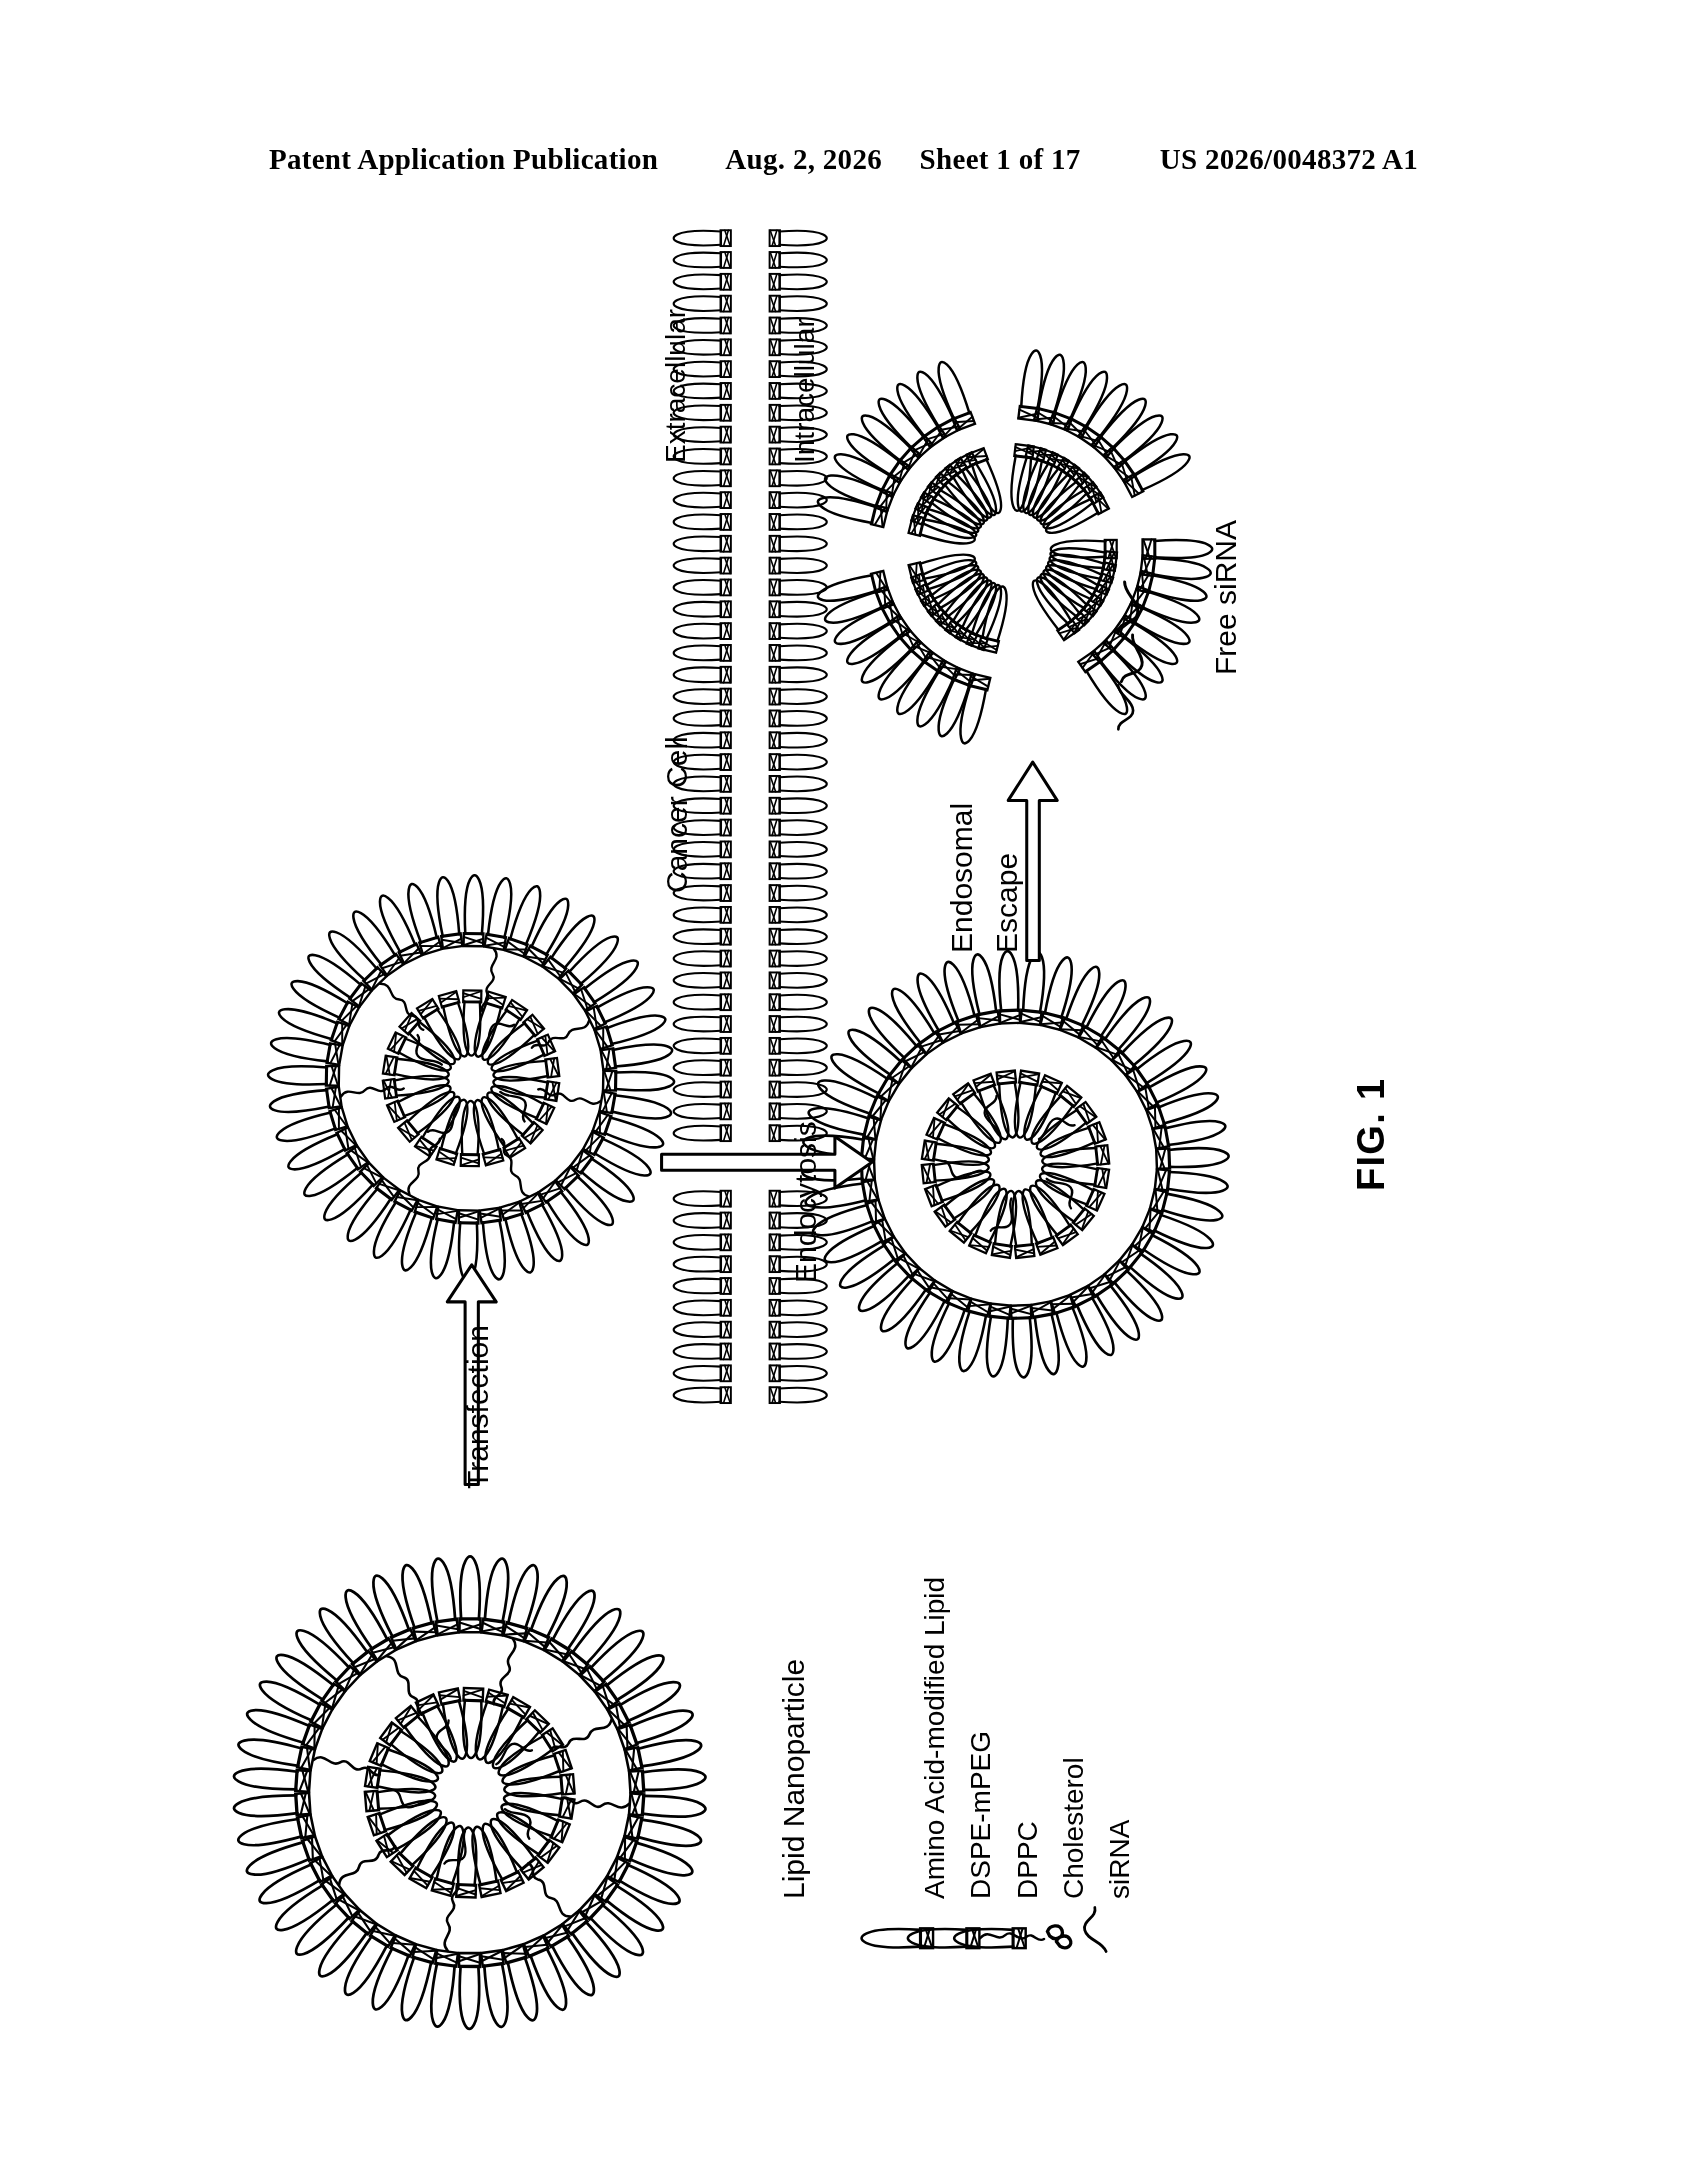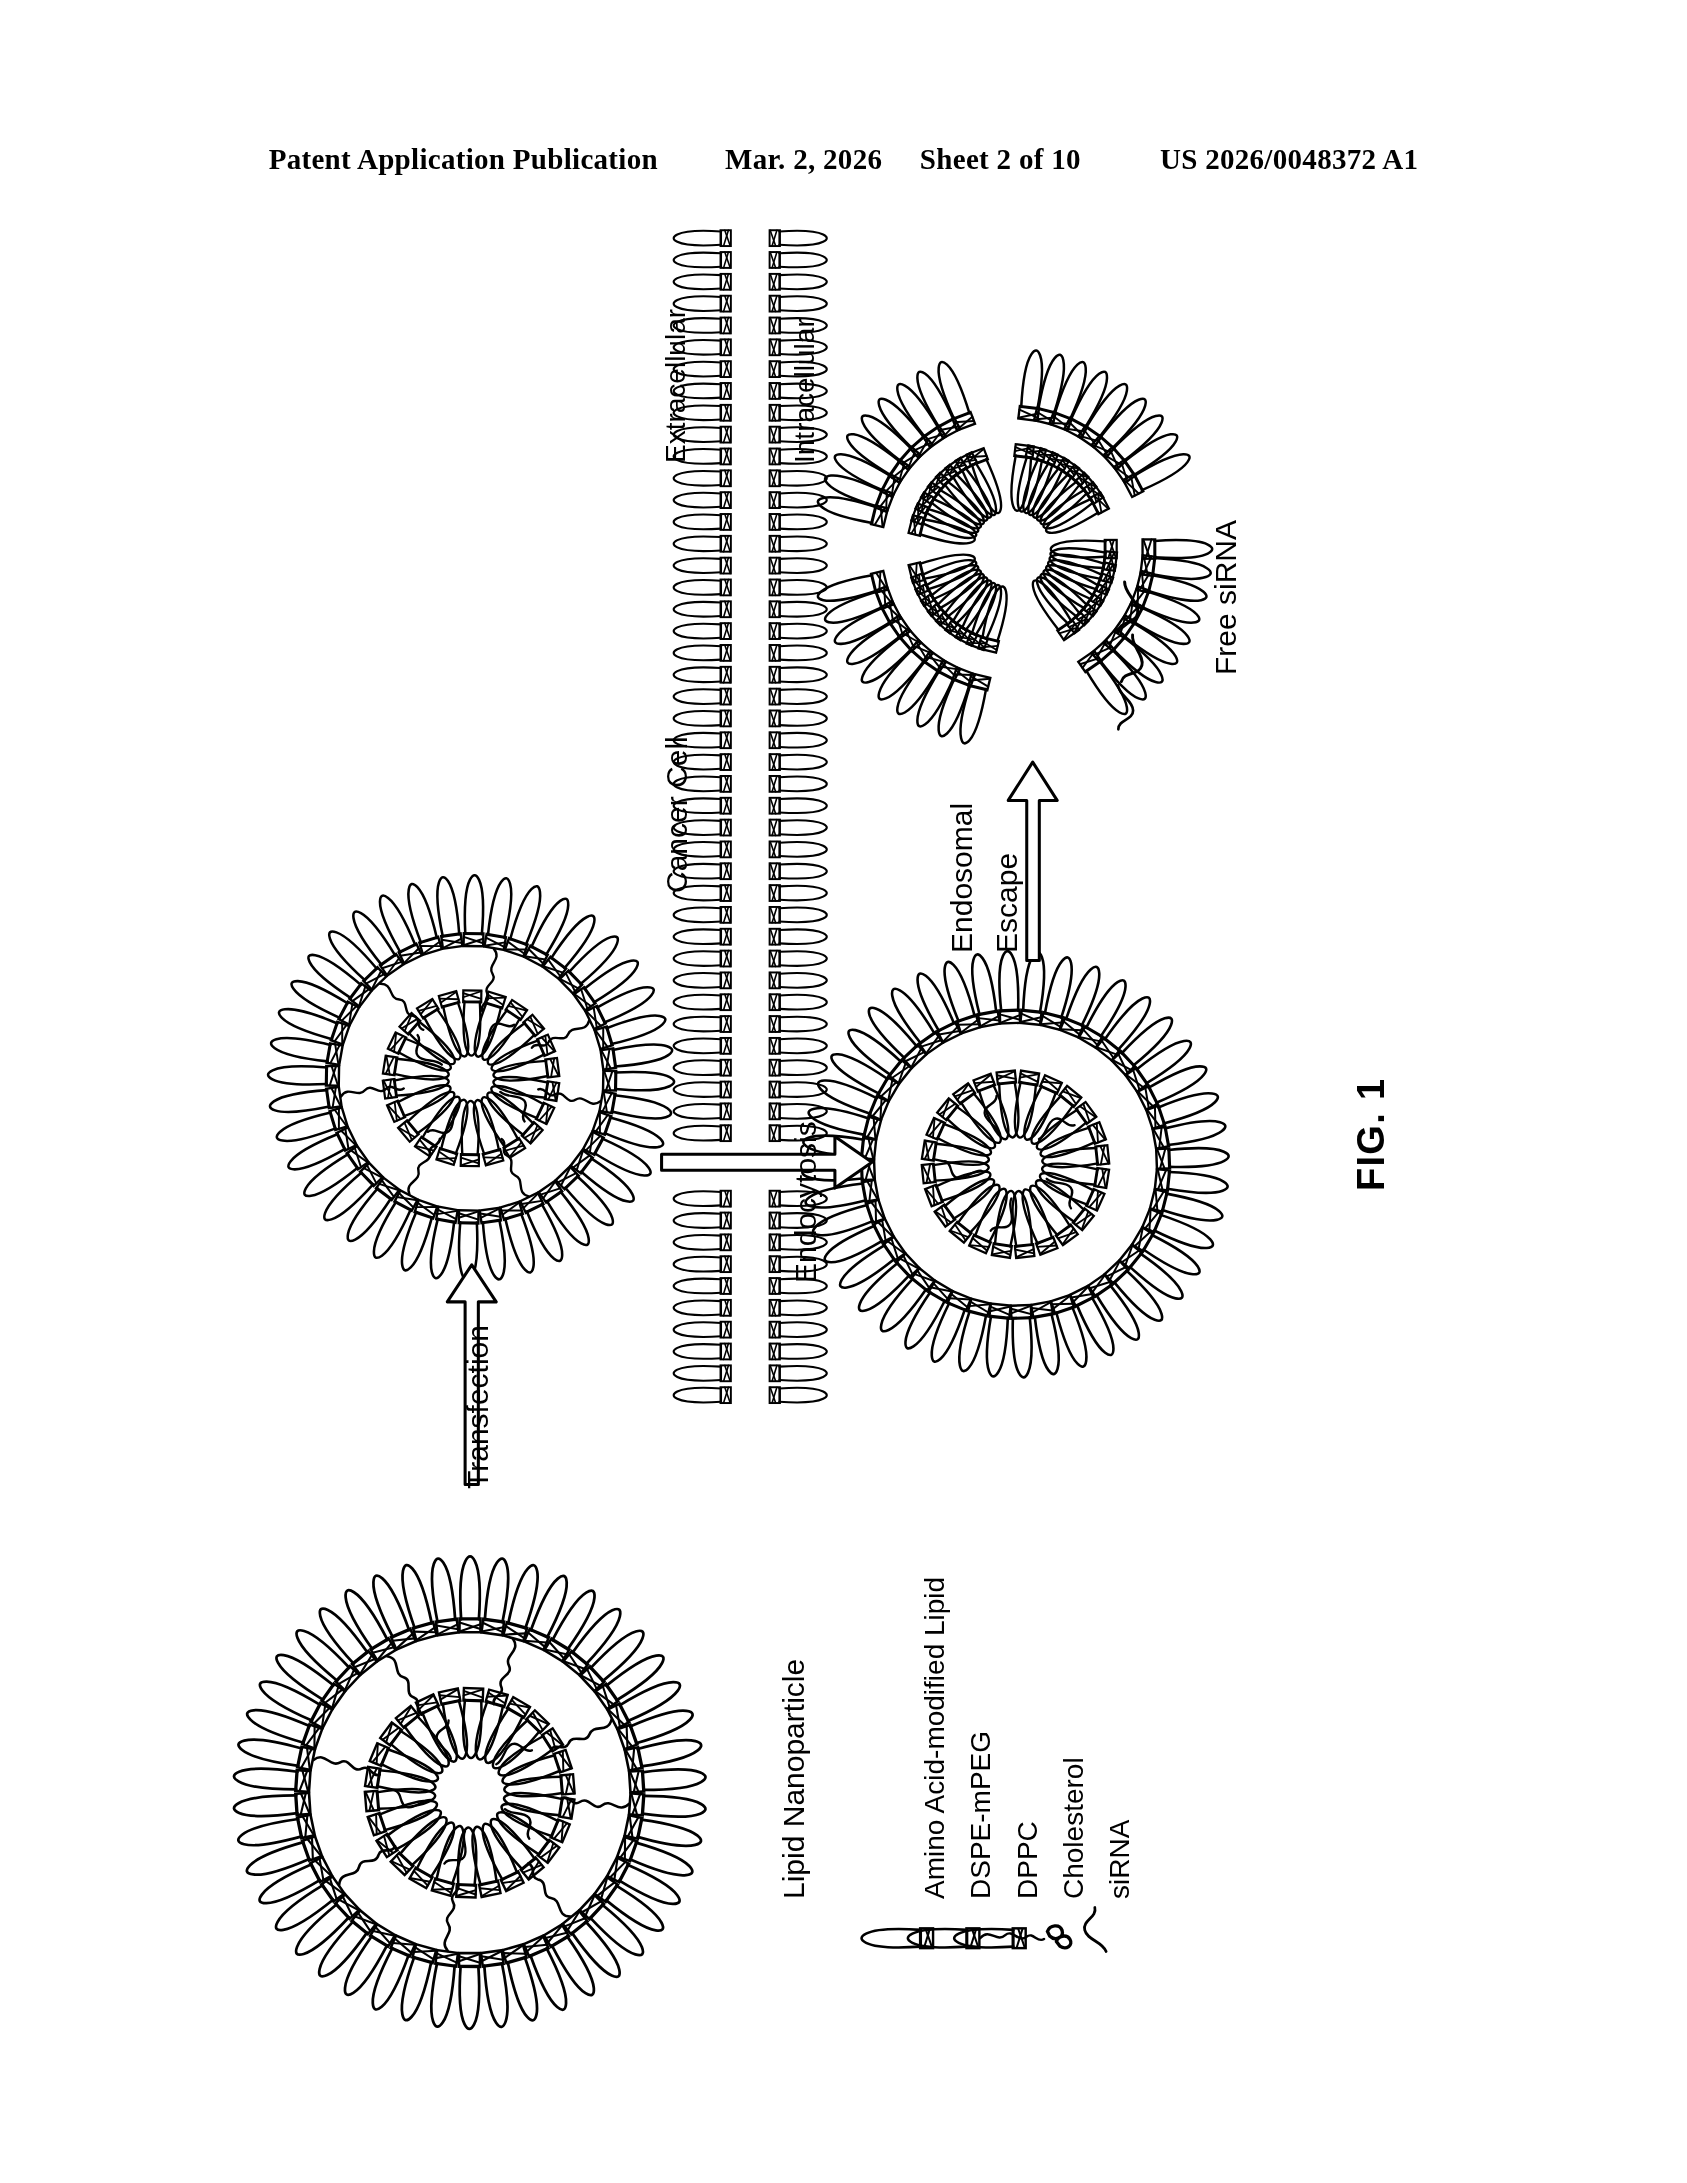--- a/index.html
+++ b/index.html
@@ -81,23 +81,23 @@
     width: 1687px; height: 2183px;
     pointer-events: none;
   }
 </style>
 </head>
 <body>
 
 <div id="page-header">
   <span class="hdr-seg">Patent Application Publication</span>
   <span class="gap-a"></span>
-  <span class="hdr-seg">Mar. 2, 2026</span>
+  <span class="hdr-seg">Aug. 2, 2026</span>
   <span class="gap-b"></span>
-  <span class="hdr-seg">Sheet 2 of 10</span>
+  <span class="hdr-seg">Sheet 1 of 17</span>
   <span class="gap-c"></span>
   <span class="hdr-seg">US 2026/0048372 A1</span>
 </div>
 
 <div id="figure-canvas">
 <svg viewBox="0 0 2550 3300" xmlns="http://www.w3.org/2000/svg">
   <defs>
 
     <g id="lipid-plain">
       <path d="M -11,0 C -13,30 -13,58 -6,72 C -2,80 2,80 6,72 C 13,58 13,30 11,0" fill="none" stroke="#000" stroke-width="3.4" stroke-linecap="round"></path>

